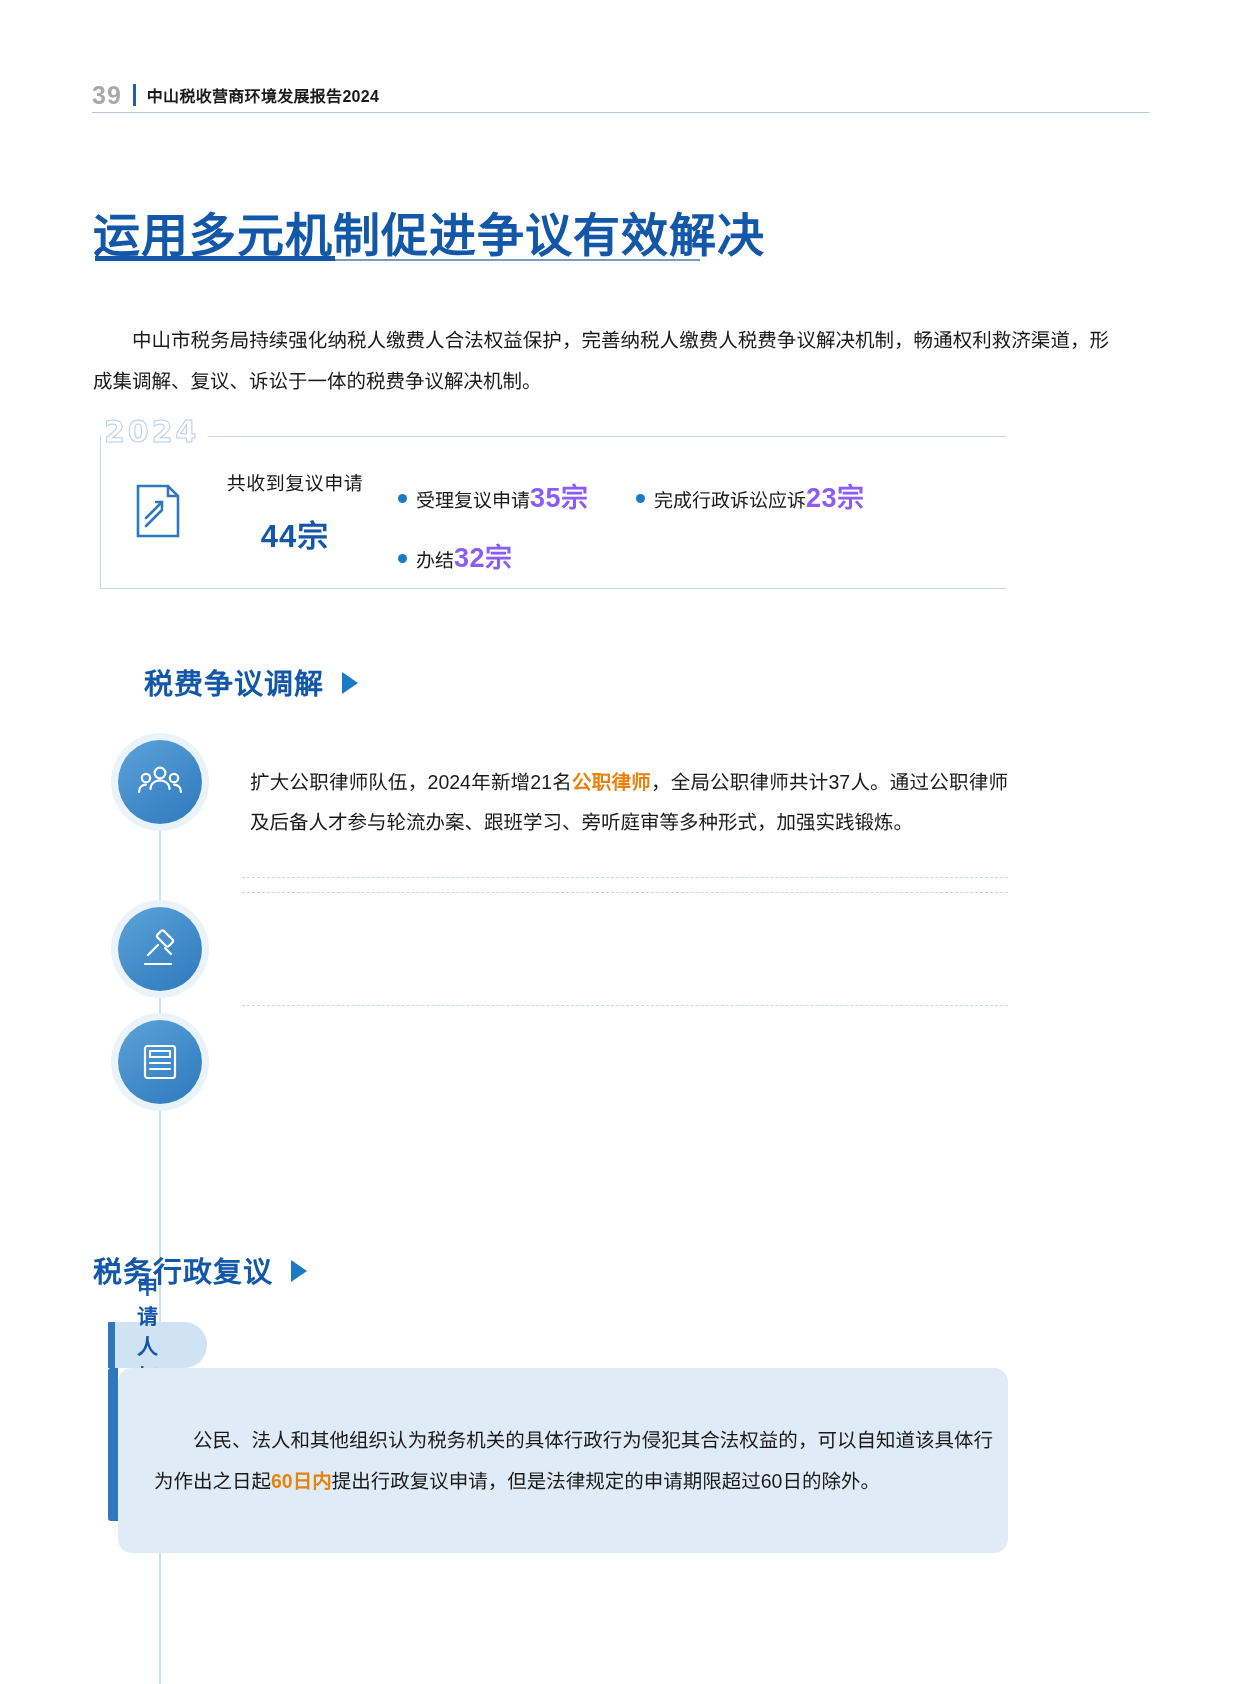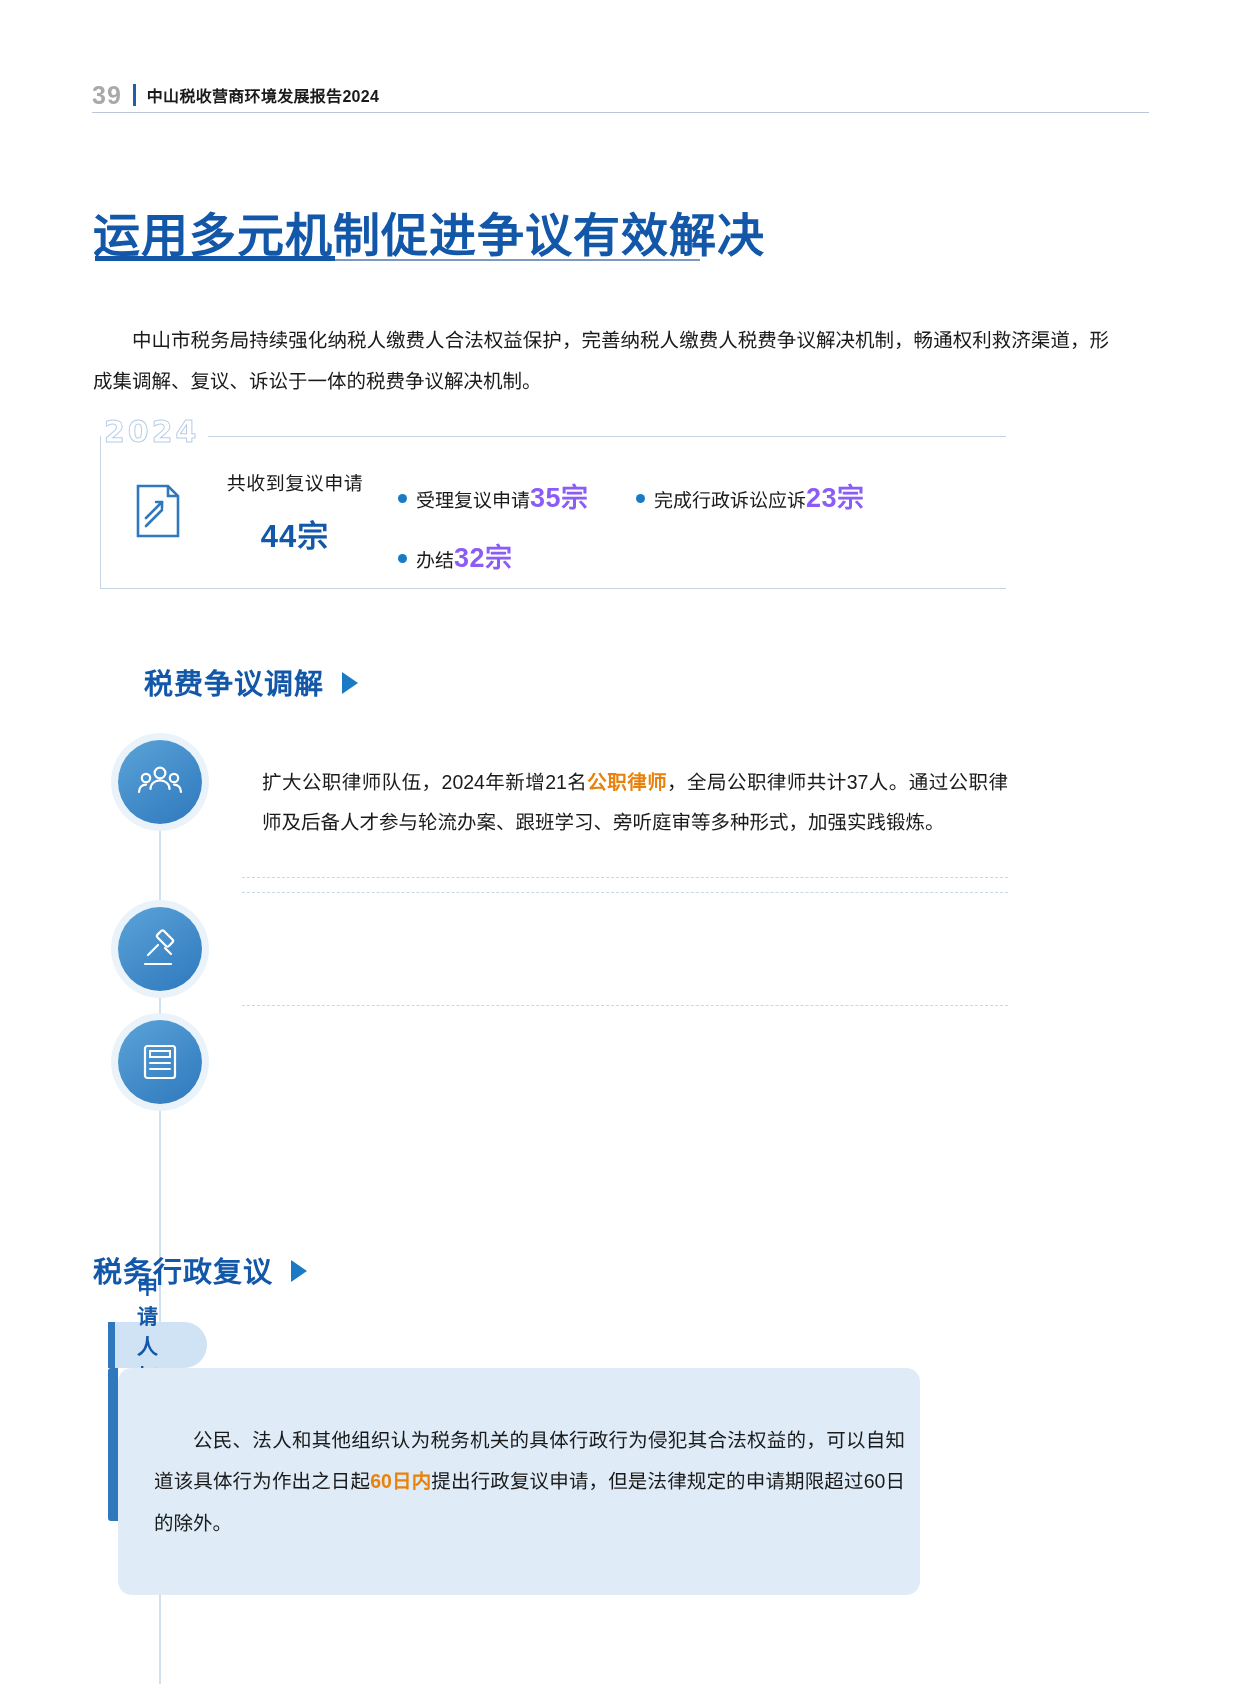--- a/index.html
+++ b/index.html
@@ -255,21 +255,21 @@
     background: linear-gradient(145deg, #5aa3d8 0%, #2f78bd 100%);
     box-shadow: 0 0 0 7px #eaf3fa;
     display: flex;
     align-items: center;
     justify-content: center;
     position: relative;
     z-index: 2;
   }
   .tl-badge svg { display: block; }
   .tl-body {
-    margin-left: 60px;
+    margin-left: 48px;
     padding-top: 2px;
     flex: 1;
   }
   .tl-text {
     font-size: 19.5px;
     line-height: 2.1;
     color: #1a1a1a;
     text-align: justify;
   }
   .hl { color: #e8820c; font-weight: 700; }
@@ -308,21 +308,21 @@
   .tag-text {
     font-size: 21px;
     font-weight: 700;
     color: #1257a8;
     letter-spacing: 1px;
   }
   .panel {
     position: absolute;
     top: 1368px;
     left: 118px;
-    width: 802px;
+    width: 890px;
     padding: 32px 15px 30px 36px;
     background: #dfecf8;
     border-radius: 14px;
     box-sizing: border-box;
   }
   .panel-accent {
     position: absolute;
     top: 1368px;
     left: 108px;
     width: 10px;

